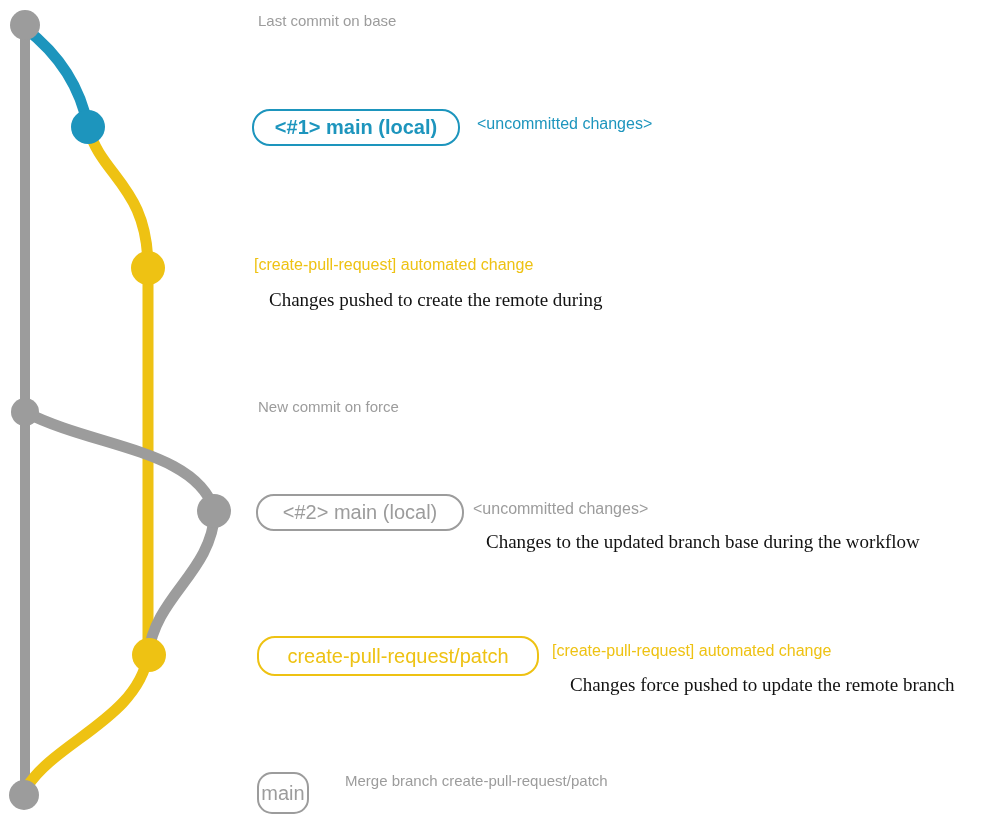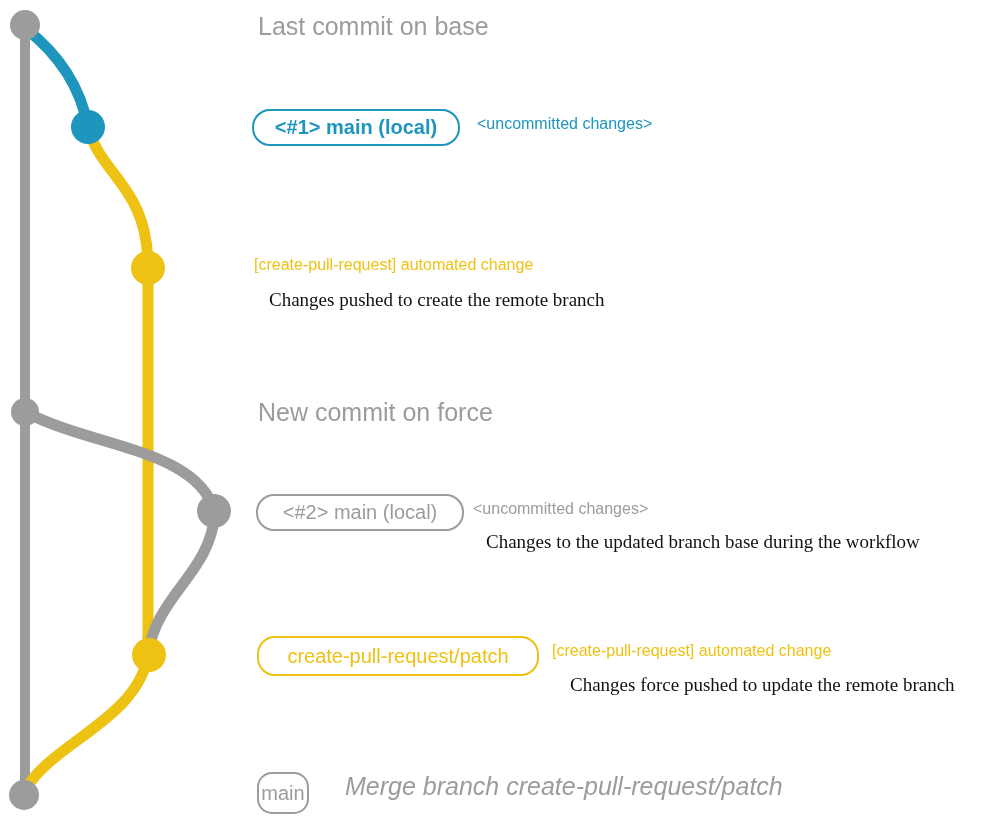--- a/index.html
+++ b/index.html
@@ -17,21 +17,21 @@
   
   svg path { fill:none; stroke-linecap:round; }
   .s-gray   { stroke:var(--gray); }
   .s-teal   { stroke:var(--teal); }
   .s-yellow { stroke:var(--yellow); }
   .f-gray   { fill:var(--gray); }
   .f-teal   { fill:var(--teal); }
   .f-yellow { fill:var(--yellow); }
 
   
-  .note   { color:var(--gray); font-size:25px; line-height:1.1; white-space:nowrap; }
+  .note   { color:var(--gray); font-size:15px; line-height:1.1; white-space:nowrap; }
   .title  { font-size:16px; line-height:1.1; white-space:nowrap; }
   .t-teal   { color:var(--teal); }
   .t-yellow { color:var(--yellow); }
   .t-gray   { color:var(--gray); }
   .desc {
     font-family:"Liberation Serif", serif; font-size:19px; line-height:1.15;
     color:var(--ink); white-space:nowrap;
   }
   .badge {
     position:absolute; display:flex; align-items:center; justify-content:center;
@@ -69,34 +69,34 @@
   </svg>
 
   <div class="abs note" style="left:258px; top:13px;">Last commit on base</div>
 
   <div class="badge b-teal" style="left:252px; top:109px; width:208px; height:37px;font-weight:bold;">
     <span>&lt;#1&gt; main (local)</span>
   </div>
   <div class="abs title t-teal" style="left:477px; top:115px;">&lt;uncommitted changes&gt;</div>
 
   <div class="abs title t-yellow" style="left:254px; top:256px;">[create-pull-request] automated change</div>
-  <div class="abs desc" style="left:269px; top:289px;">Changes pushed to create the remote branch</div>
+  <div class="abs desc" style="left:269px; top:289px;">Changes pushed to create the remote during</div>
 
   <div class="abs note" style="left:258px; top:399px;">New commit on force</div>
 
   <div class="badge b-gray" style="left:256px; top:494px; width:208px; height:37px;">
     <span>&lt;#2&gt; main (local)</span>
   </div>
   <div class="abs title t-gray" style="left:473px; top:500px;">&lt;uncommitted changes&gt;</div>
   <div class="abs desc" style="left:486px; top:531px;">Changes to the updated branch base during the workflow</div>
 
   <div class="badge b-yellow" style="left:257px; top:636px; width:282px; height:40px;">
     <span>create-pull-request/patch</span>
   </div>
   <div class="abs title t-yellow" style="left:552px; top:642px;">[create-pull-request] automated change</div>
   <div class="abs desc" style="left:570px; top:674px;">Changes force pushed to update the remote branch</div>
 
   <div class="badge b-gray" style="left:257px; top:772px; width:52px; height:42px; border-radius:15px;">
     <span>main</span>
   </div>
-  <div class="abs note" style="left:345px; top:773px;font-style:italic;">Merge branch create-pull-request/patch</div>
+  <div class="abs note" style="left:345px; top:773px;">Merge branch create-pull-request/patch</div>
 
 </div>
 
 </body></html>

